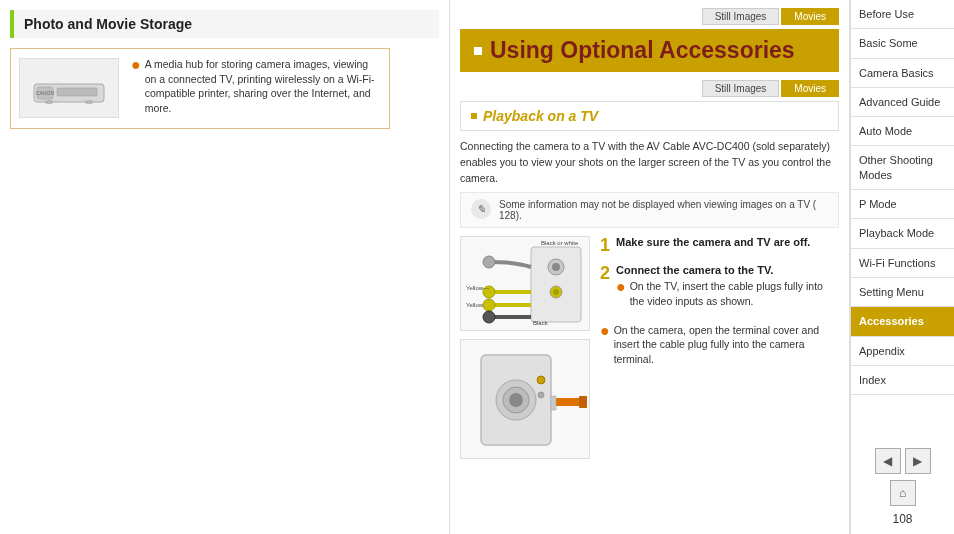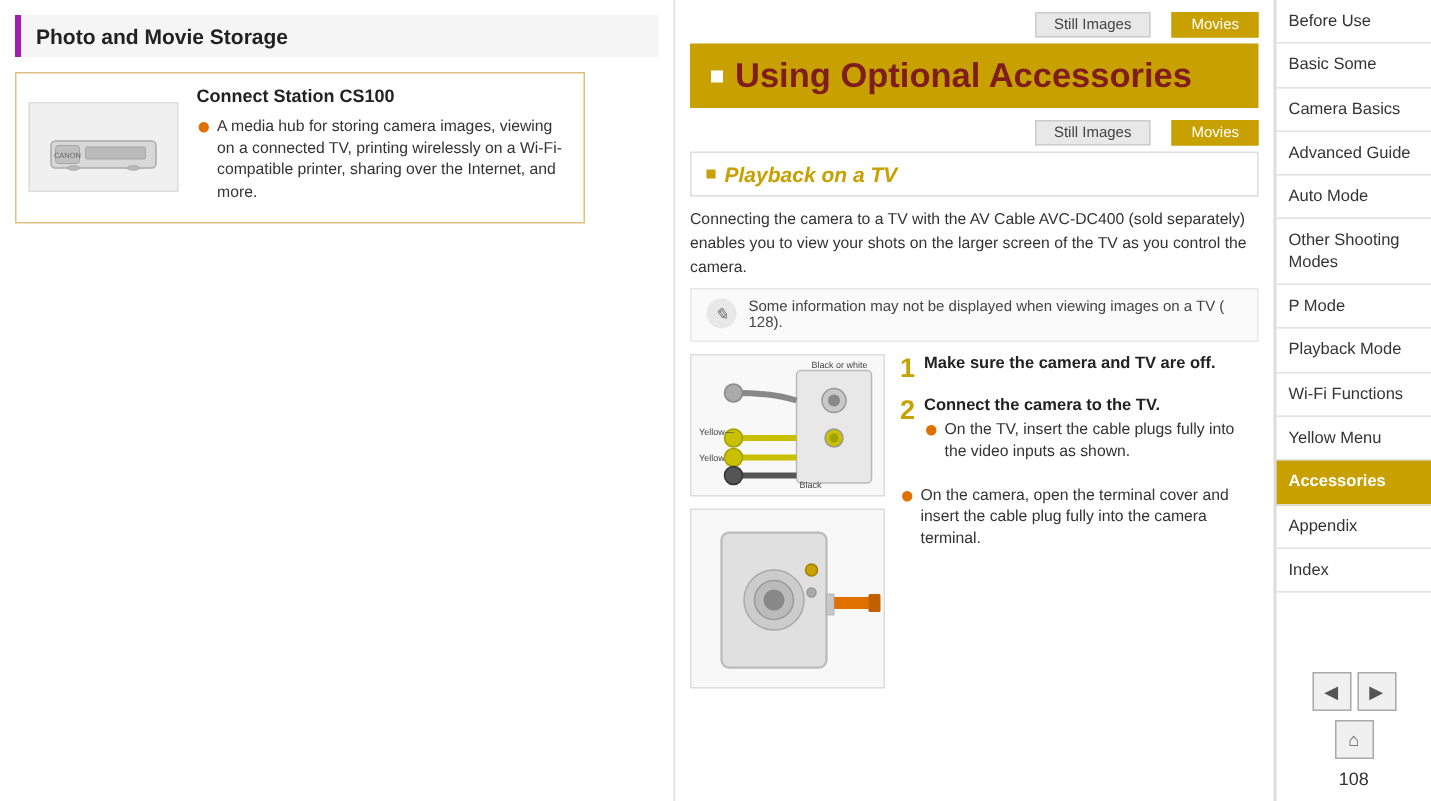--- a/index.html
+++ b/index.html
@@ -15,21 +15,21 @@
 
     
     .left-panel {
       width: 450px;
       padding: 10px;
       border-right: 1px solid #ddd;
     }
 
     .section-title {
       background: #f5f5f5;
-      border-left: 4px solid #a21caf;
+      border-left: 4px solid #84cc16;
       padding: 6px 10px;
       font-size: 14px;
       font-weight: bold;
       color: #222;
       margin-bottom: 10px;
     }
 
     .product-box {
       border: 1px solid #e0c080;
       padding: 8px;
@@ -282,21 +282,21 @@
 
     .page-num {
       font-size: 12px;
       color: #333;
     }
 
     .tabs-top {
       display: flex;
       justify-content: flex-end;
       margin-bottom: 4px;
-      gap: 14px;
+      gap: 2px;
     }
 
     .tab-btn {
       padding: 2px 12px;
       font-size: 10px;
       background: #e8e8e8;
       border: 1px solid #ccc;
       cursor: pointer;
       color: #444;
     }
@@ -319,21 +319,20 @@
       <svg class="device-svg" viewBox="0 0 80 45">
         <rect x="5" y="18" width="70" height="18" rx="3" fill="#d8d8d8" stroke="#aaa" stroke-width="1"></rect>
         <rect x="8" y="21" width="16" height="12" rx="2" fill="#c0c0c0" stroke="#999" stroke-width="0.5"></rect>
         <text x="16" y="29" font-size="5" text-anchor="middle" fill="#666">CANON</text>
         <rect x="28" y="22" width="40" height="8" rx="1" fill="#bbb" stroke="#999" stroke-width="0.5"></rect>
         <ellipse cx="60" cy="36" rx="4" ry="1.5" fill="#bbb" stroke="#999" stroke-width="0.5"></ellipse>
         <ellipse cx="20" cy="36" rx="4" ry="1.5" fill="#bbb" stroke="#999" stroke-width="0.5"></ellipse>
       </svg>
     </div>
     <div class="product-info">
-      <h3>Connect Station CS100</h3>
       <div class="bullet-item">
         <span class="bullet-dot">●</span>
         <span class="bullet-text">A media hub for storing camera images, viewing on a connected TV, printing wirelessly on a Wi-Fi-compatible printer, sharing over the Internet, and more.</span>
       </div>
     </div>
   </div>
 </div>
 
 <div class="middle-panel">
 
@@ -442,21 +441,21 @@
 <div class="right-sidebar">
   <div class="nav-item">Before Use</div>
   <div class="nav-item">Basic Some</div>
   <div class="nav-item">Camera Basics</div>
   <div class="nav-item">Advanced Guide</div>
   <div class="nav-item">Auto Mode</div>
   <div class="nav-item">Other Shooting Modes</div>
   <div class="nav-item">P Mode</div>
   <div class="nav-item">Playback Mode</div>
   <div class="nav-item">Wi-Fi Functions</div>
-  <div class="nav-item">Yellow Menu</div>
+  <div class="nav-item">Setting Menu</div>
   <div class="nav-item active">Accessories</div>
   <div class="nav-item">Appendix</div>
   <div class="nav-item">Index</div>
 
   <div class="nav-bottom">
     <div class="nav-arrows">
       <button class="nav-btn">◀</button>
       <button class="nav-btn">▶</button>
     </div>
     <button class="home-btn">⌂</button>

